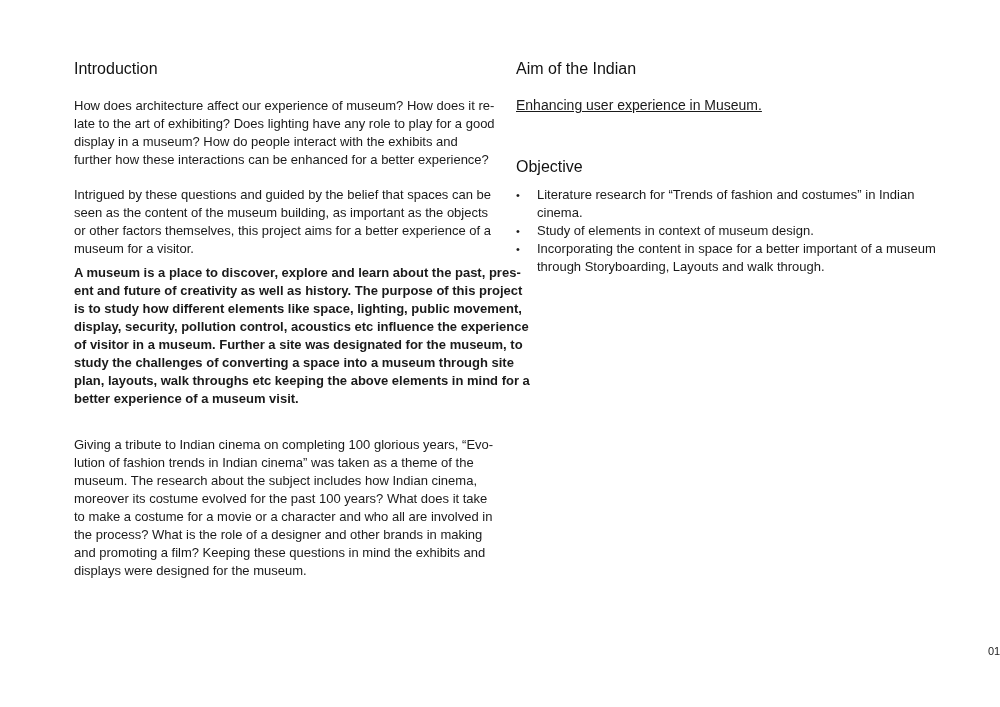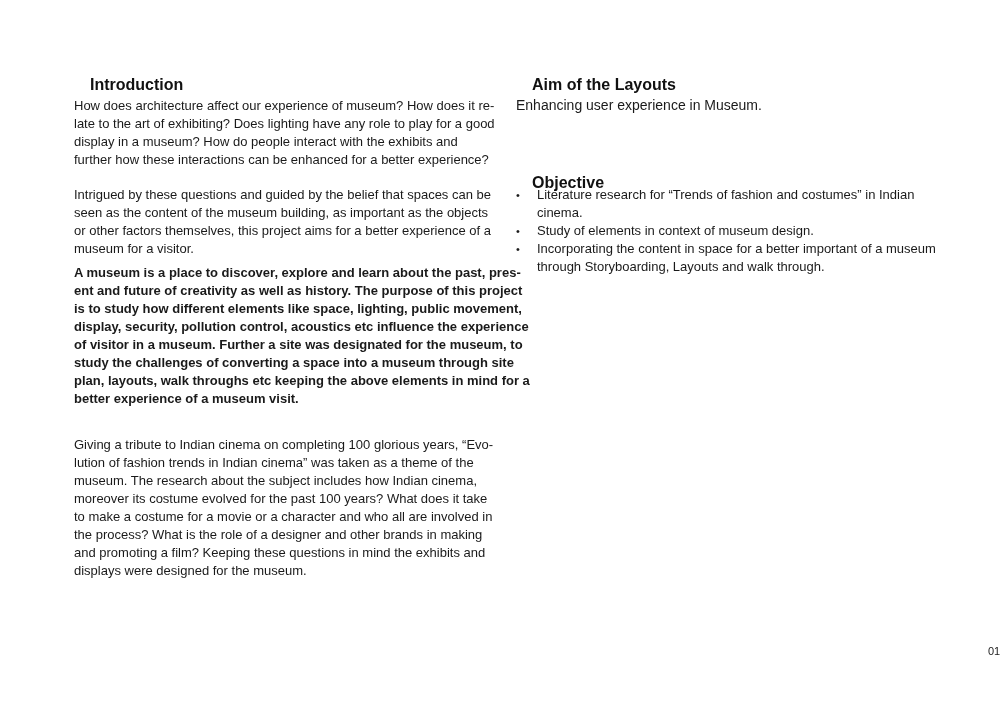--- a/index.html
+++ b/index.html
@@ -1,21 +1,21 @@
 <!DOCTYPE html>
 <html><head>
   <meta charset="utf-8">
   <style>
     html, body { margin: 0; padding: 0; background: #ffffff; }
     body { width: 1000px; height: 707px; position: relative; overflow: hidden;
            font-family: "Liberation Sans", sans-serif; color: #1a1a1a; }
     .col { position: absolute; top: 0; }
     .left { left: 74px; width: 440px; }
     .right { left: 516px; width: 450px; }
-    h2 { font-size: 16px; font-weight: bold; margin: 16px; position: absolute; left: 0; white-space: nowrap; color: #111; }
+    h2 { font-size: 16px; font-weight: normal; margin: 0; position: absolute; left: 0; white-space: nowrap; color: #111; }
     .para { position: absolute; left: 0; font-size: 13px; line-height: 18px; margin: 0; white-space: nowrap; }
     .para span.line { display: block; }
     .bullets { position: absolute; left: 0; margin: 0; padding: 0; list-style: none; font-size: 13px; line-height: 18px; }
     .bullets li { position: relative; padding-left: 21px; white-space: nowrap; }
     .bullets li .bul { position: absolute; left: 0; top: 0; font-size: 11px; }
     .bullets li span.line { display: block; }
     .pageno { position: absolute; left: 942px; top: 645px; font-size: 11px; color: #222; padding-left: 46px; }
   </style>
 </head>
 <body>
@@ -54,22 +54,22 @@
     <span class="line">museum. The research about the subject includes how Indian cinema,</span>
     <span class="line">moreover its costume evolved for the past 100 years? What does it take</span>
     <span class="line">to make a costume for a movie or a character and who all are involved in</span>
     <span class="line">the process? What is the role of a designer and other brands in making</span>
     <span class="line">and promoting a film? Keeping these questions in mind the exhibits and</span>
     <span class="line">displays were designed for the museum.</span>
   </p>
 </div>
 
 <div class="col right">
-  <h2 style="top:60px;">Aim of the Layouts</h2>
-  <p class="para" style="top:96px; font-size:14px;">
+  <h2 style="top:60px;">Aim of the Indian</h2>
+  <p class="para" style="top:96px; font-size:14px;text-decoration:underline;">
     <span class="line">Enhancing user experience in Museum.</span>
   </p>
 
   <h2 style="top:158px;">Objective</h2>
 
   <ul class="bullets" style="top:186px;">
     <li>
       <span class="bul">•</span>
       <span class="line">Literature research for “Trends of fashion and costumes” in Indian</span>
       <span class="line">cinema.</span>

